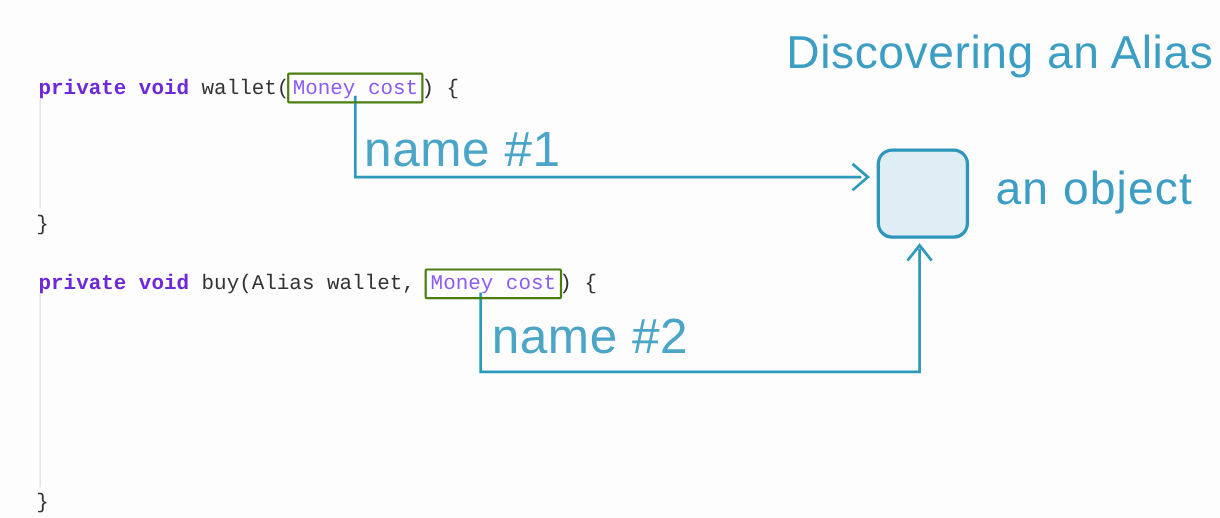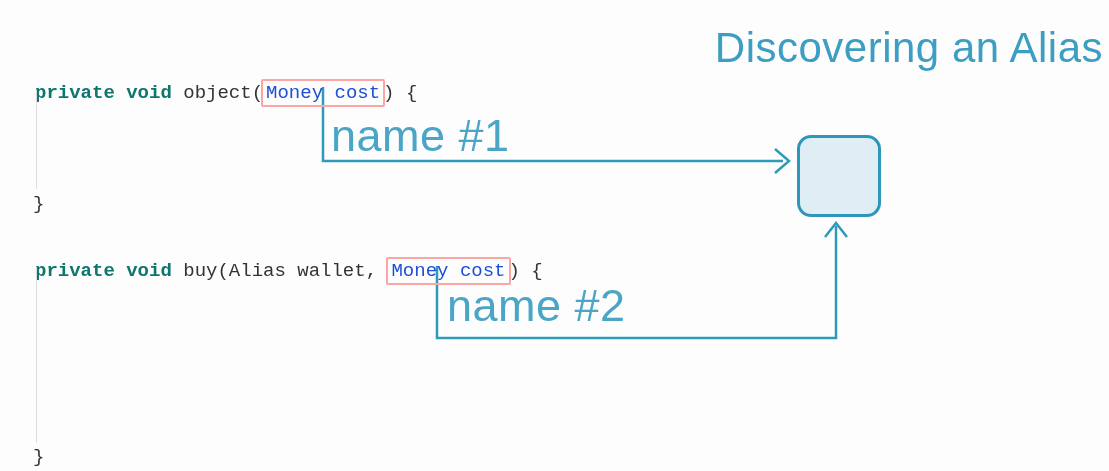--- a/index.html
+++ b/index.html
@@ -16,26 +16,26 @@
     position:absolute;top:24px;right:6px;margin:0;
     font-size:42px;font-weight:400;line-height:1.15;
     color:#3b9ec2;letter-spacing:0.5px;white-space:pre;
   }
   .code{
     position:absolute;
     font-family:"Liberation Mono","DejaVu Sans Mono",monospace;
     font-size:19px;line-height:24px;color:#333333;white-space:pre;
   }
   .code span{white-space:pre;}
-  .kw{font-weight:bold;color:#0f766e;}
+  .kw{font-weight:bold;color:#6d28d9;}
   .pbox{
     display:inline-block;
-    border:2px solid #fca5a5;border-radius:2px;
-    padding:0 3px;margin:17px -2px;
-    color:#1d4ed8;
+    border:2px solid #4d7c0f;border-radius:2px;
+    padding:0 3px;margin:4px -2px;
+    color:#8b5cf6;
   }
   .line1{left:35px;top:62px;}
   .line2{left:35px;top:240px;}
   .brace{color:#333333;}
   .b1{left:33px;top:192px;}
   .b2{left:33px;top:445px;}
   .guide{position:absolute;width:1px;background:#dcdcdc;}
   .g1{left:36px;top:90px;height:99px;}
   .g2{left:36px;top:267px;height:176px;}
   .label{
@@ -64,26 +64,27 @@
 
   <svg class="overlay" viewBox="0 0 1109 471" xmlns="http://www.w3.org/2000/svg">
     <polyline points="323,87 323,161 783,161" fill="none" stroke="#2e9aba" stroke-width="2.5"></polyline>
     <path d="M775,149 L789,161 L775,173" fill="none" stroke="#2e9aba" stroke-width="2.5"></path>
     <polyline points="437,266 437,338 836,338 836,226" fill="none" stroke="#2e9aba" stroke-width="2.5"></polyline>
     <path d="M825,237 L836,223 L847,237" fill="none" stroke="#2e9aba" stroke-width="2.5"></path>
   </svg>
 
   <h1 class="title">Discovering an Alias</h1>
 
-  <div class="code line1"><span class="kw">private void </span><span>object(</span><span class="pbox">Money cost</span><span>) {</span></div>
+  <div class="code line1"><span class="kw">private void </span><span>wallet(</span><span class="pbox">Money cost</span><span>) {</span></div>
   <div class="guide g1"></div>
   <div class="code brace b1">}</div>
 
   <div class="code line2"><span class="kw">private void </span><span>buy(Alias wallet, </span><span class="pbox">Money cost</span><span>) {</span></div>
   <div class="guide g2"></div>
   <div class="code brace b2">}</div>
 
   <div class="label name1">name #1</div>
   <div class="label name2">name #2</div>
 
   <div class="objbox"></div>
+  <div class="objlabel">an object</div>
 
 </div>
 
 </body></html>

